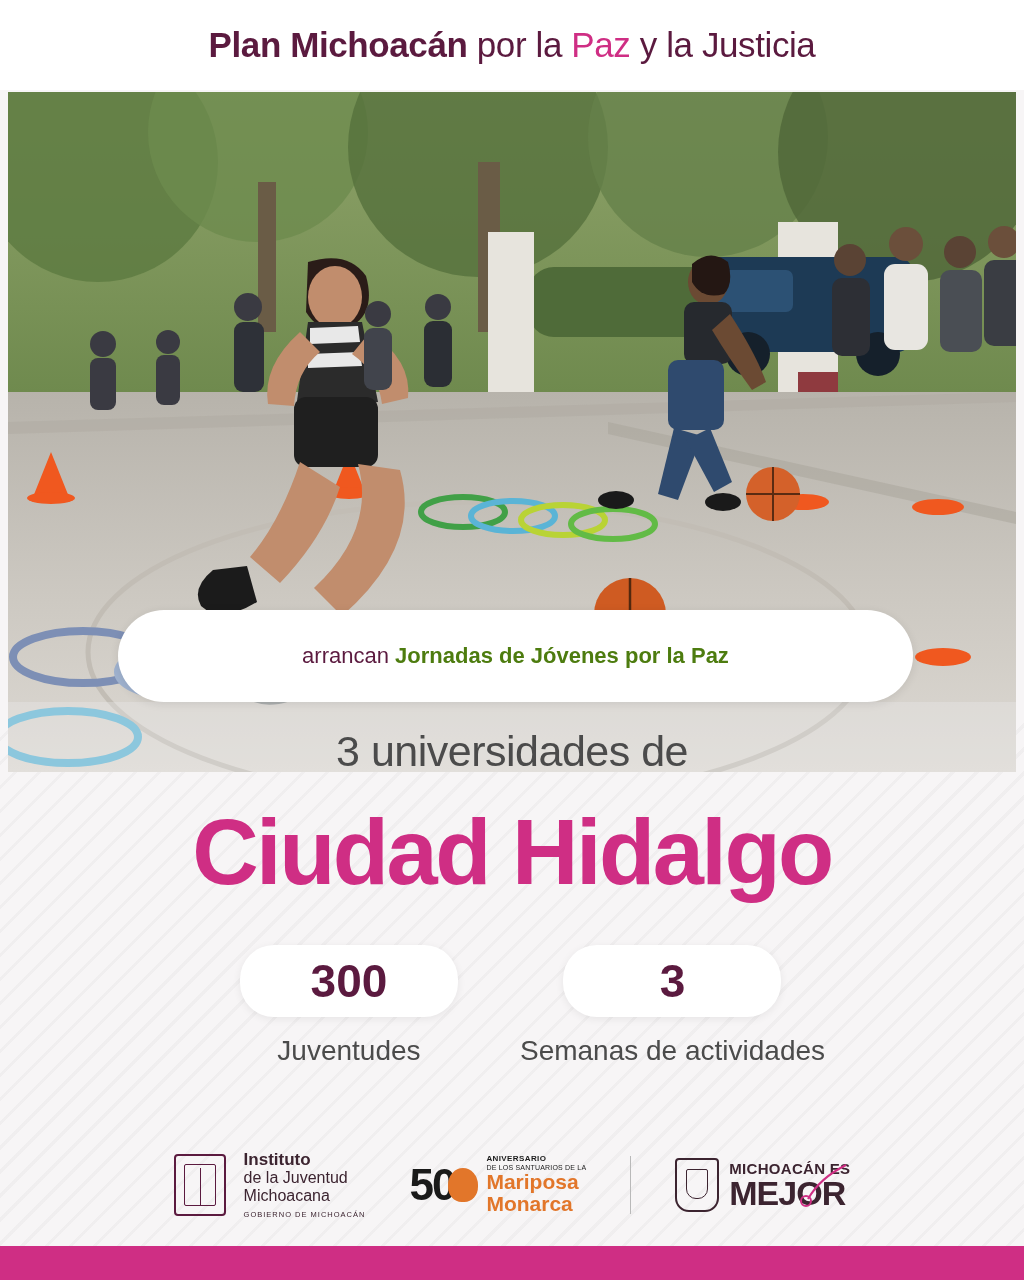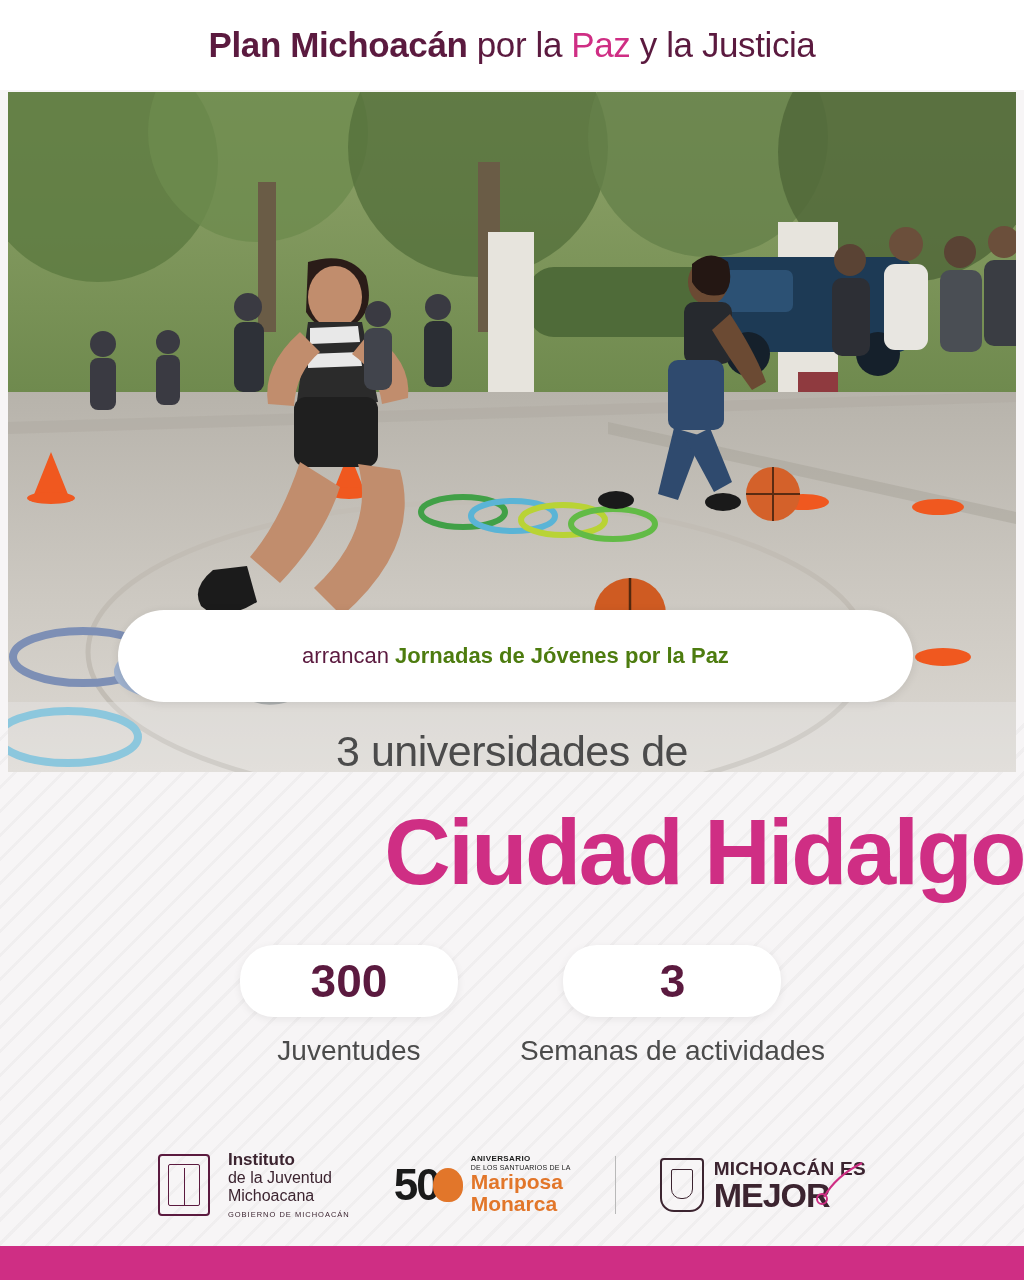--- a/index.html
+++ b/index.html
@@ -66,21 +66,21 @@
 
   
   .sub-head {
     position: absolute; left: 0; top: 727px; width: 1024px;
     text-align: center;
     font-size: 43px; color: #4b4b4b; font-weight: normal;
     letter-spacing: -0.5px;
   }
   .main-head {
     position: absolute; left: 0; top: 800px; width: 1024px;
-    text-align: right;
+    text-align: center;
     font-size: 92px; color: #cf2e84; font-weight: bold;
     letter-spacing: -2.5px;
   }
 
   
   .stats {
     position: absolute; left: 0; top: 945px; width: 1024px;
     display: flex; justify-content: center; gap: 62px; padding-left: 41px;
   }
   .stat { display: flex; flex-direction: column; align-items: center; }
@@ -141,21 +141,21 @@
   .mejor { display: flex; align-items: center; gap: 10px; }
   .mejor-shield {
     width: 44px; height: 54px; border: 2px solid #3c2430;
     border-radius: 4px 4px 14px 14px; position: relative;
   }
   .mejor-shield:after {
     content: ""; position: absolute; left: 9px; top: 9px; right: 9px; bottom: 11px;
     border: 1px solid #3c2430; border-radius: 2px 2px 10px 10px;
   }
   .mejor-text { line-height: 1.0; position: relative; }
-  .mejor-text .e1 { font-size: 19px; font-weight: bold; color: #3c2430; letter-spacing: 0.3px; }
+  .mejor-text .e1 { font-size: 15px; font-weight: bold; color: #3c2430; letter-spacing: 0.3px; }
   .mejor-text .e2 { font-size: 34px; font-weight: bold; color: #3c2430; letter-spacing: -1px; }
   .mejor-swoosh {
     position: absolute; right: -2px; top: 2px; width: 62px; height: 44px;
     pointer-events: none;
   }
 
   
   .bottom-bar {
     position: absolute; left: 0; bottom: 0; width: 1024px; height: 34px;
     background: #cf2e84;

